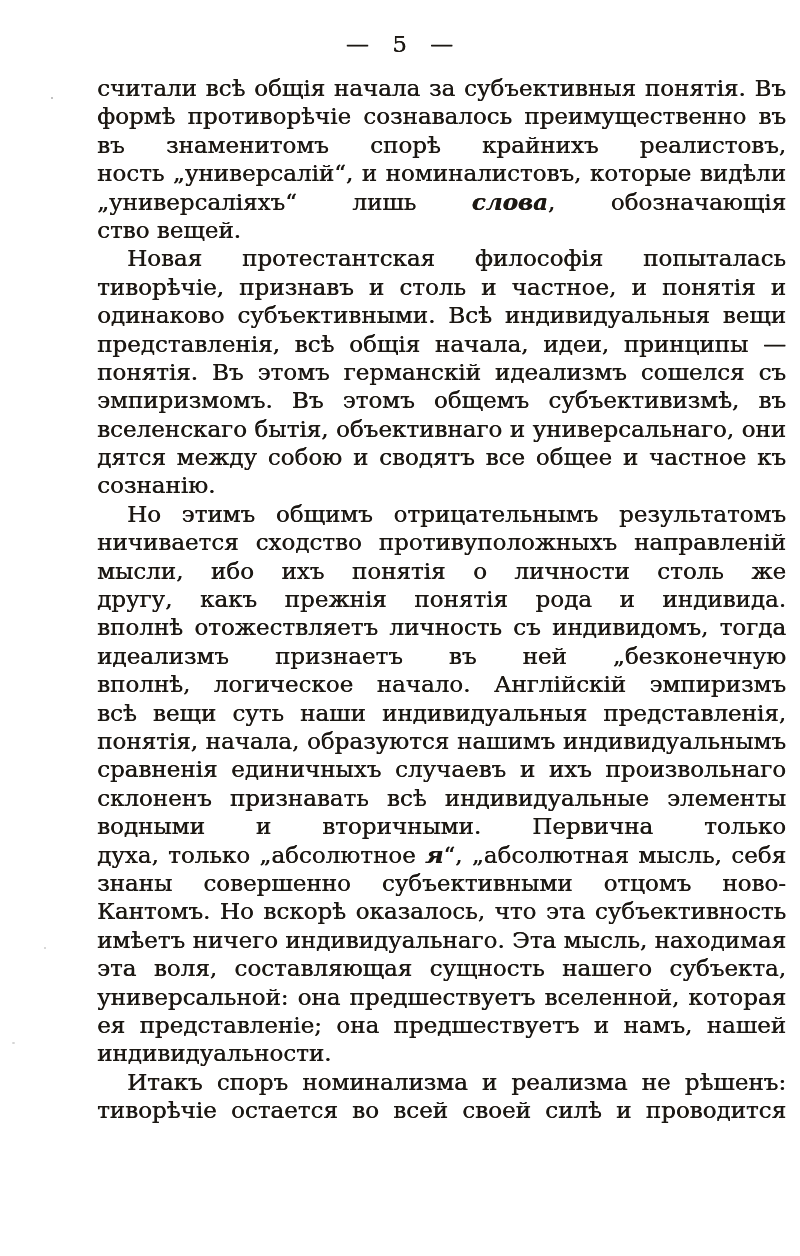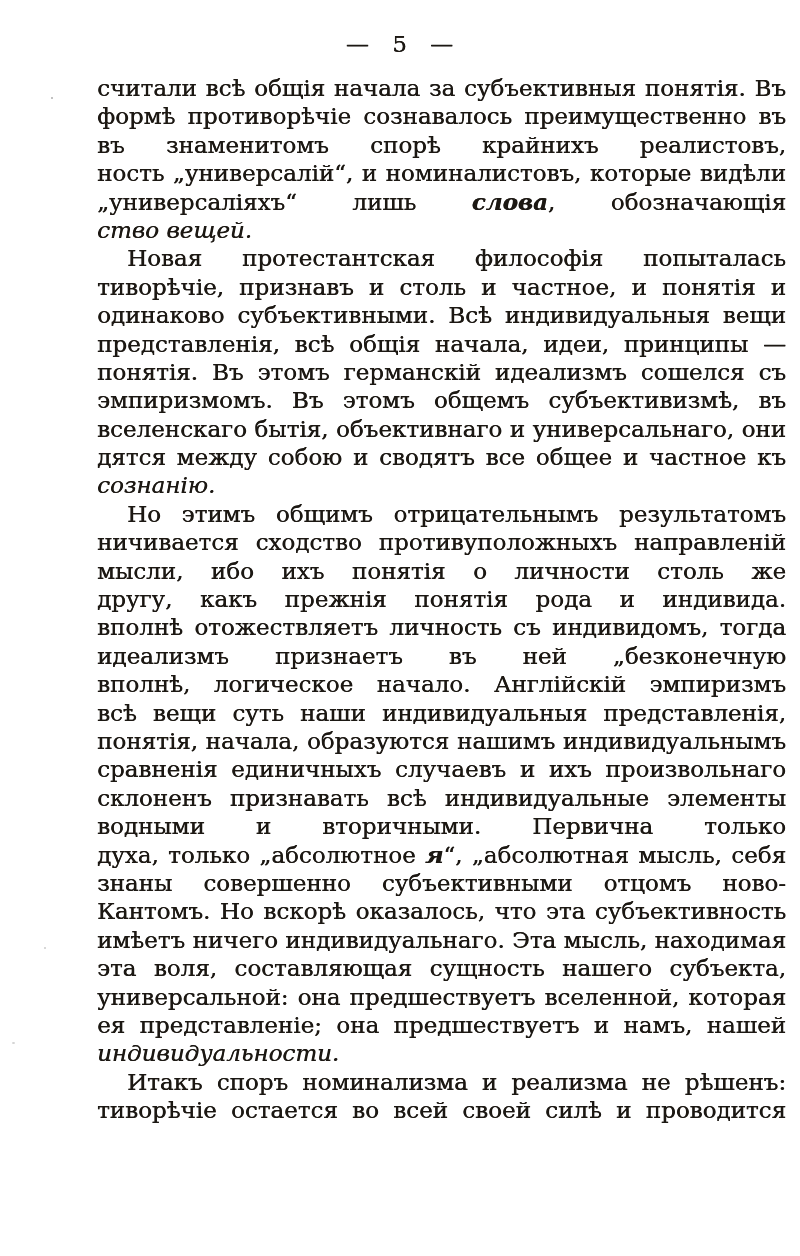--- a/index.html
+++ b/index.html
@@ -32,21 +32,21 @@
     line-height: 28.4px;
     text-shadow: 0.4px 0 0 currentColor;
     margin-left: 40px;
   }
   .line {
     height: 28.4px;
     overflow: hidden;
     text-align: justify;
     text-align-last: justify;
   }
-  .line.end { text-align-last: left; font-style: italic; }
+  .line.end { text-align-last: left; }
   .line.indent { text-indent: 30px; }
   .it { font-style: italic; font-weight: bold; }
   .speck {
     position: absolute;
     background: #6b6b6b;
     border-radius: 50%;
     opacity: 0.55;
   }
 </style>
 </head>

